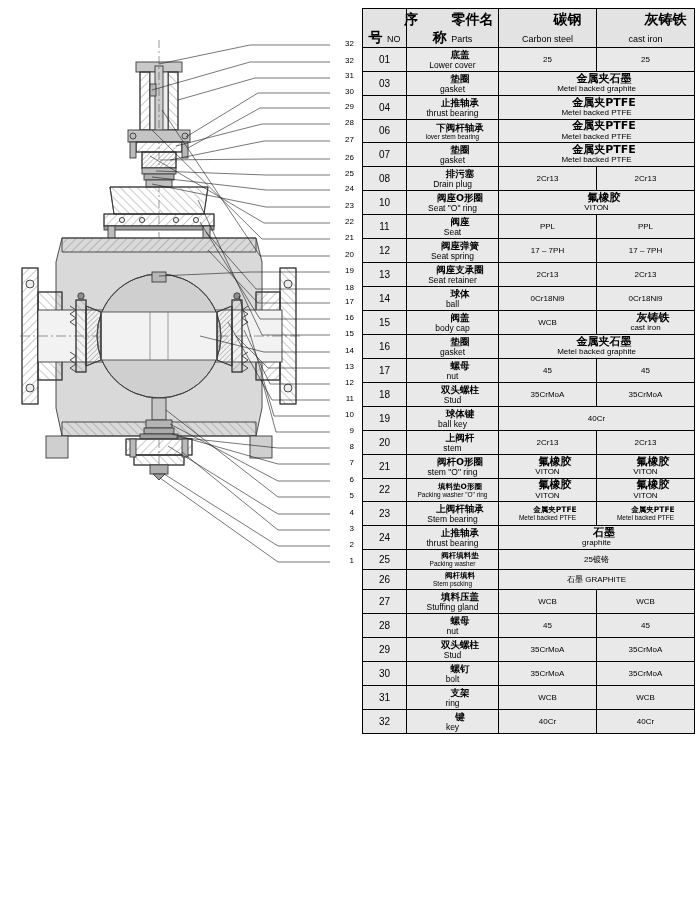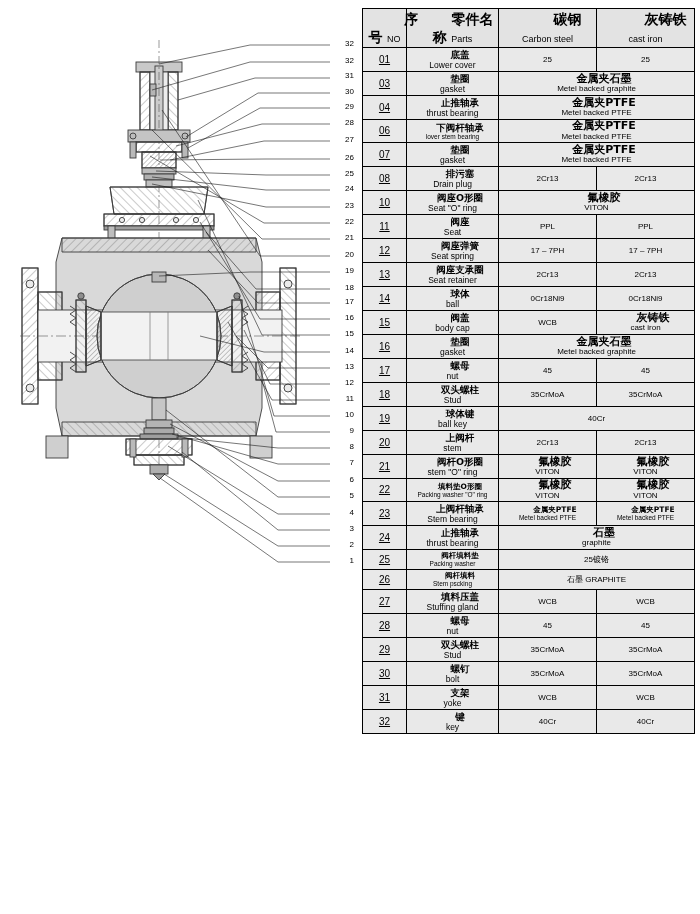--- a/index.html
+++ b/index.html
@@ -95,21 +95,20 @@
     font-size: 8.5px;
     line-height: 10px;
   }
   .en.small {
     font-size: 6.5px;
     line-height: 8px;
   }
   .no-cell {
     font-size: 10px;
     line-height: 12px;
-    text-decoration: underline;
   }
   .mat {
     font-size: 9px;
     line-height: 11px;
   }
   .mat .cn { font-size: 11px; line-height: 10.5px; }
   .mat .en { font-size: 8px; line-height: 9.5px; }
   .mat .cn.xs { font-size: 7.5px; line-height: 9px; }
   .mat .en.xs { font-size: 6.5px; line-height: 8px; }
   .hdr-cn { font-size: 14px; line-height: 11px; font-weight: bold; font-family: Liberation Serif, serif; padding-left: 40px;}
@@ -711,21 +710,21 @@
           </td>
           <td class="mat">
             <span class="en">35CrMoA</span>
           </td>
         </tr>
 
         <tr>
           <td class="no-cell">31</td>
           <td>
             <span class="cn">支架</span>
-            <span class="en">yoke</span>
+            <span class="en">ring</span>
           </td>
           <td class="mat">
             <span class="en">WCB</span>
           </td>
           <td class="mat">
             <span class="en">WCB</span>
           </td>
         </tr>
 
         <tr>

